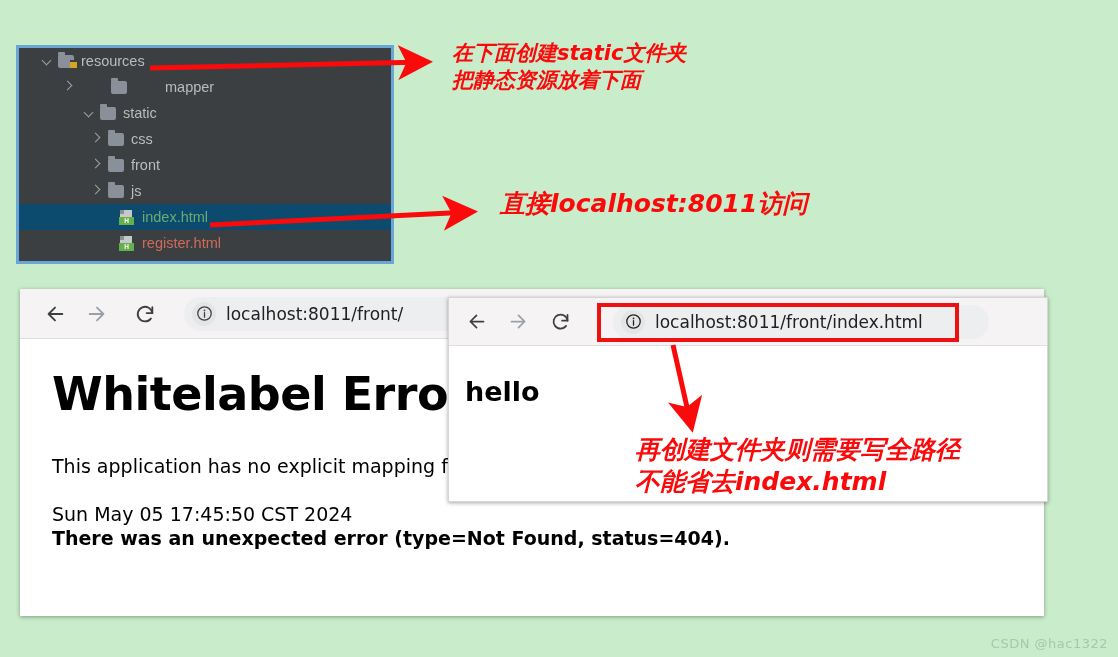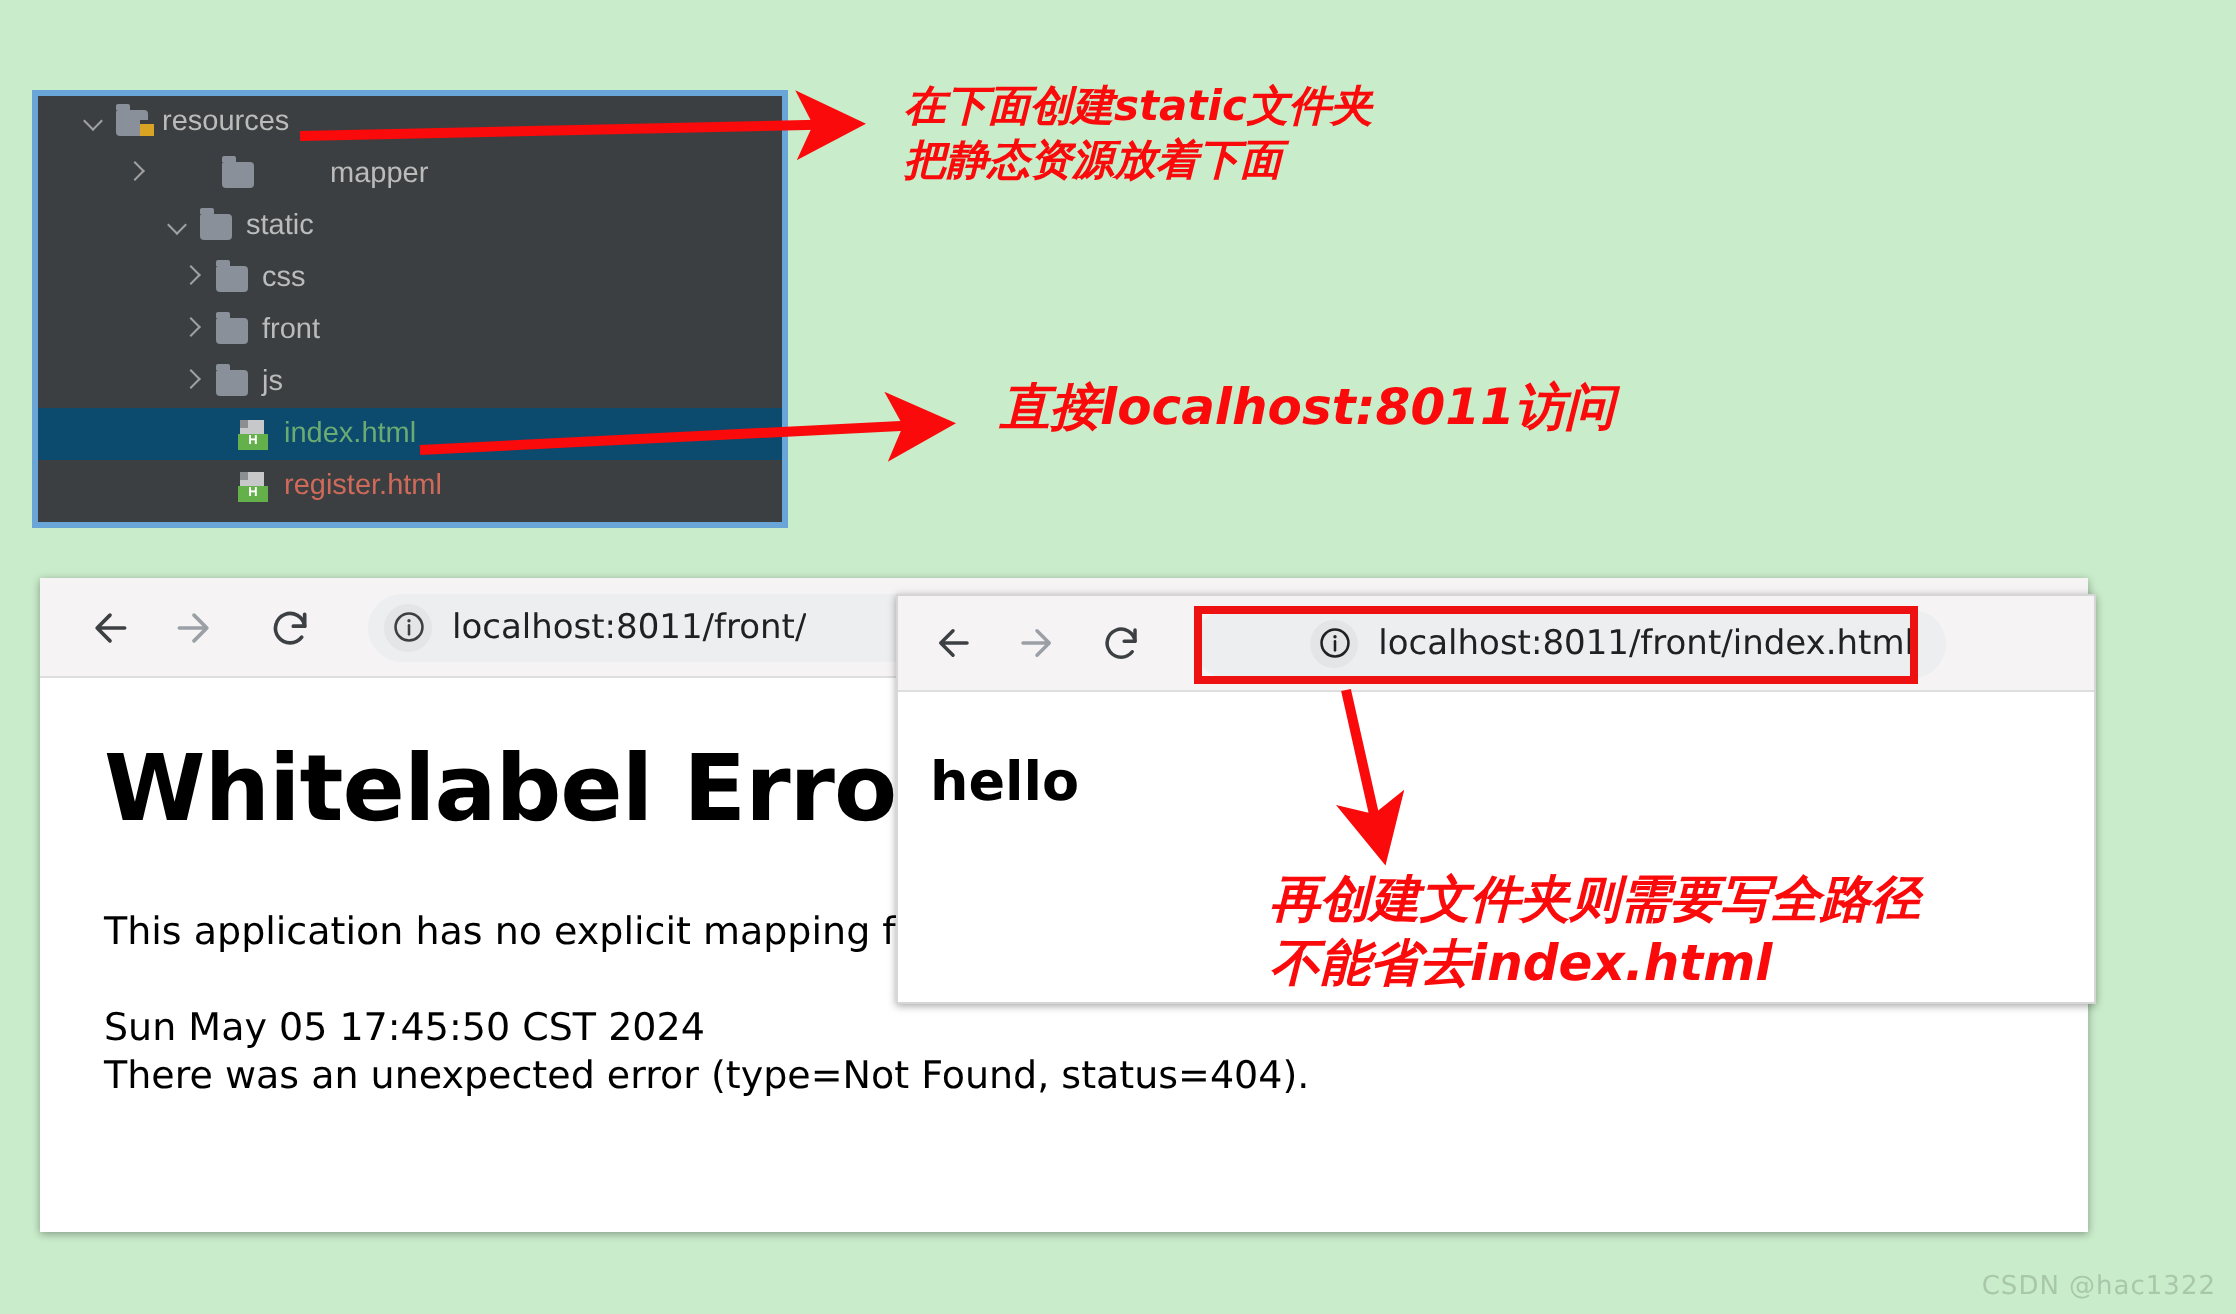--- a/index.html
+++ b/index.html
@@ -117,21 +117,21 @@
 
   .wl-title{
     font-size:46px;font-weight:bold;color:#000000;margin:6px 0 0 0;
     font-family:"DejaVu Sans", sans-serif;letter-spacing:-0.5px;white-space:nowrap;
   }
   .wl-p{
     font-size:19px;color:#000000;margin:34px 0 0 0;
     font-family:"DejaVu Sans", sans-serif;white-space:nowrap;
   }
   .wl-p2{margin-top:26px;}
-  .wl-p3{margin-top:2px;}
+  .wl-p3{margin-top:2px;font-weight:bold;}
   .hello{
     font-size:27px;font-weight:bold;color:#000000;margin:14px 0 0 0;
     font-family:"DejaVu Sans", sans-serif;
   }
 
   .url-highlight{
     position:absolute;left:148px;top:5px;width:362px;height:39px;
     border:4px solid #ee1111;box-sizing:border-box;pointer-events:none;
   }
 
@@ -253,21 +253,21 @@
         <svg width="21" height="21" viewBox="0 0 24 24">
             <path d="M4 12h15M12 5l7 7-7 7" fill="none" stroke="#9aa0a6" stroke-width="2" stroke-linecap="round" stroke-linejoin="round"></path>
           </svg>
       </span>
       <span class="nav-btn">
         <svg width="21" height="21" viewBox="0 0 24 24">
             <path d="M20 11a8 8 0 1 0-1.6 6" fill="none" stroke="#3c4043" stroke-width="2" stroke-linecap="round"></path>
             <path d="M20 4.5V11h-6.2" fill="none" stroke="#3c4043" stroke-width="2" stroke-linecap="round" stroke-linejoin="round"></path>
           </svg>
       </span>
-      <div class="omnibox" style="margin-left:12px;max-width:352px;justify-content:flex-end;">
+      <div class="omnibox" style="margin-left:28px;max-width:352px;">
         <span class="info-circle">
           <svg width="17" height="17" viewBox="0 0 24 24">
               <circle cx="12" cy="12" r="9.5" fill="none" stroke="#202124" stroke-width="1.8"></circle>
               <circle cx="12" cy="7.6" r="1.2" fill="#202124"></circle>
               <path d="M12 10.8v6.4" stroke="#202124" stroke-width="1.8" stroke-linecap="round"></path>
             </svg>
         </span>
         <span class="url-text">localhost:8011/front/index.html</span>
       </div>
       <div class="url-highlight"></div>

